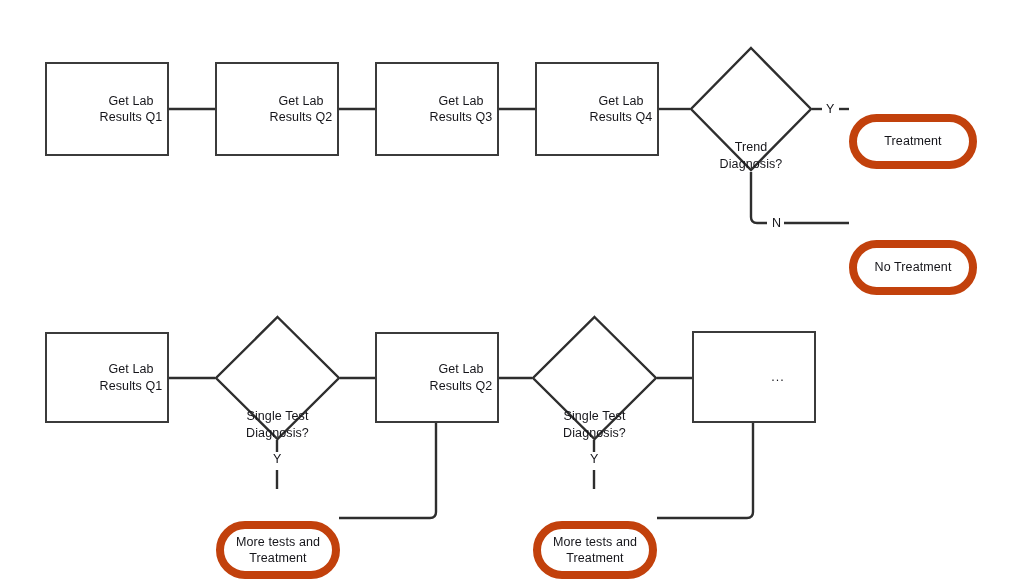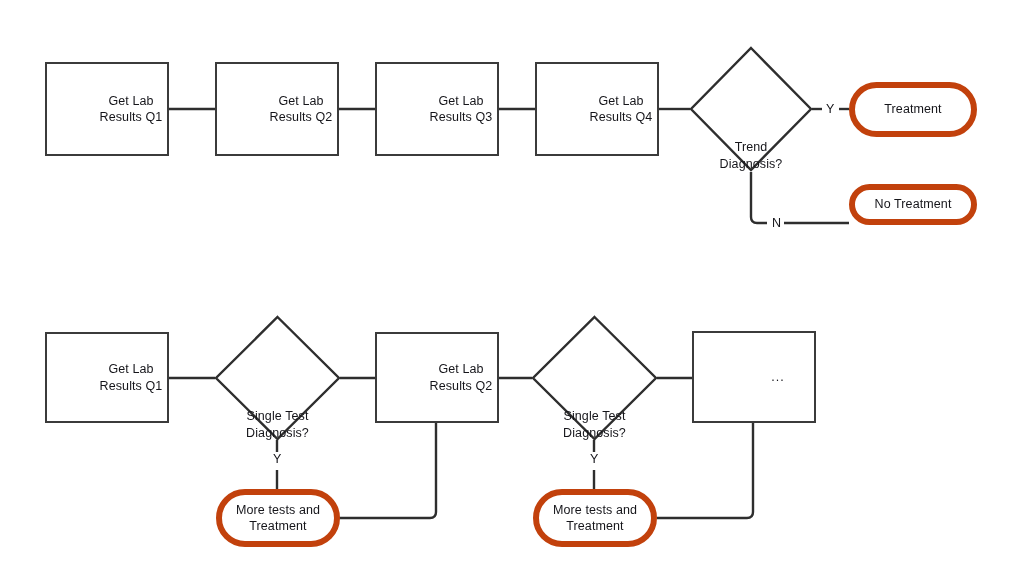--- a/index.html
+++ b/index.html
@@ -38,22 +38,23 @@
     font-size: 12.5px;
     color: #15151a;
     background: #ffffff;
     letter-spacing: 0.1px;
   }
   .node.process {
     border: 2px solid #3b3b3b;
     padding-left: 48px;
   }
   .node.terminator {
-    border: 6px solid #c2410c;
+    border: 8px solid #c2410c;
     border-radius: 999px;
+    margin-top: 32px;
   }
   .node.decision {
     border: none;
     background: transparent;
     align-items: flex-end;
   }
   .decision .dtext {
     position: relative;
     z-index: 2;
     white-space: nowrap;
@@ -159,21 +160,21 @@
   </div>
 
   <div class="edge-label" style="left:770px; top:217px;">
     <span>N</span>
   </div>
 
   <div class="node terminator" style="left:849px; top:82px; width:128px; height:55px;">
     <span>Treatment</span>
   </div>
 
-  <div class="node terminator" style="left:849px; top:184px; width:128px; height:41px;">
+  <div class="node terminator" style="left:849px; top:208px; width:128px; height:55px;">
     <span>No Treatment</span>
   </div>
 
   <div class="node process" style="left:45px; top:332px; width:124px; height:91px;">
     <div>
       <span>Get Lab</span><br>
       <span>Results Q1</span>
     </div>
   </div>
 

